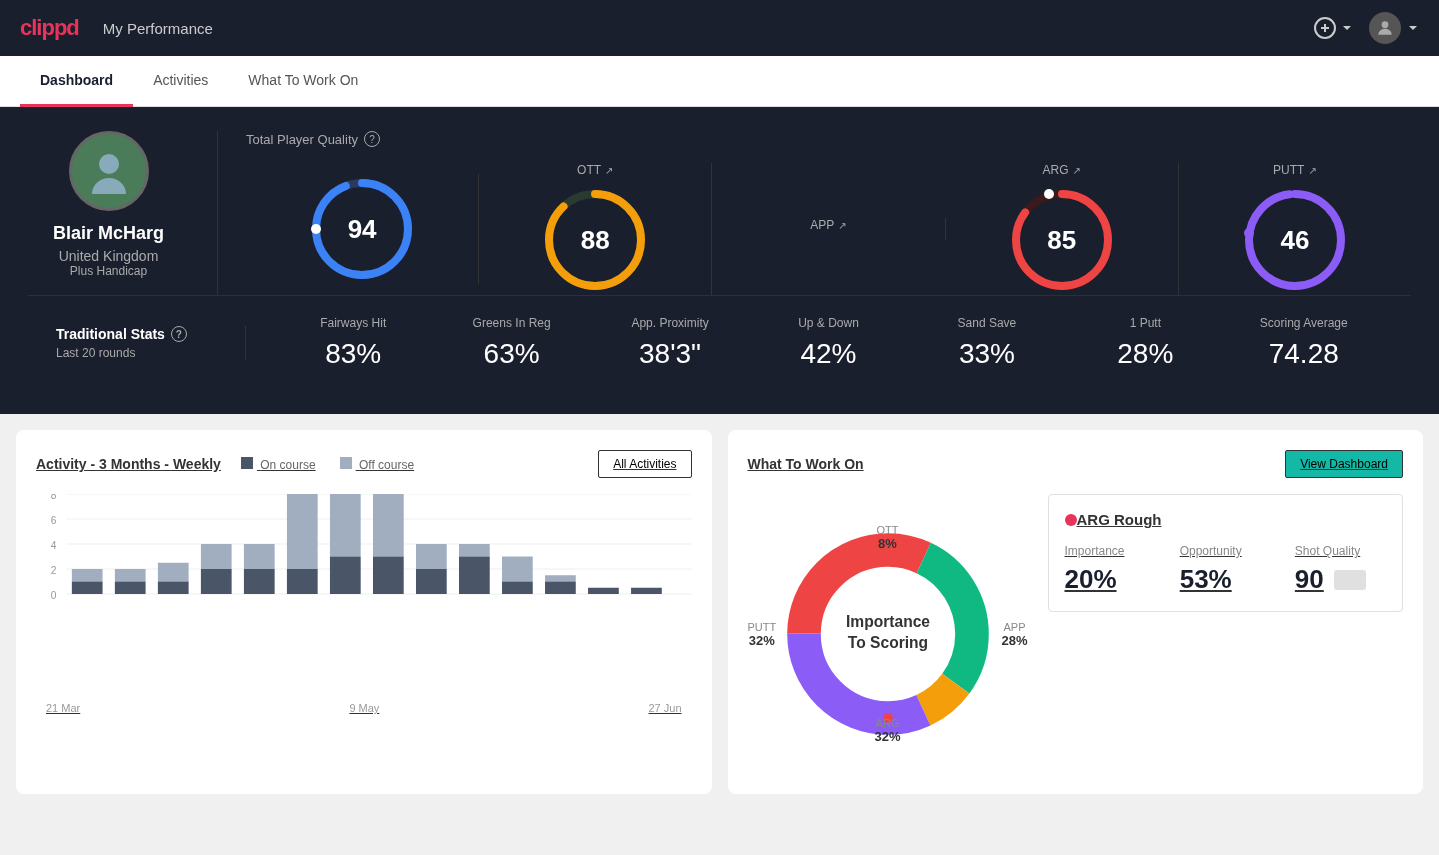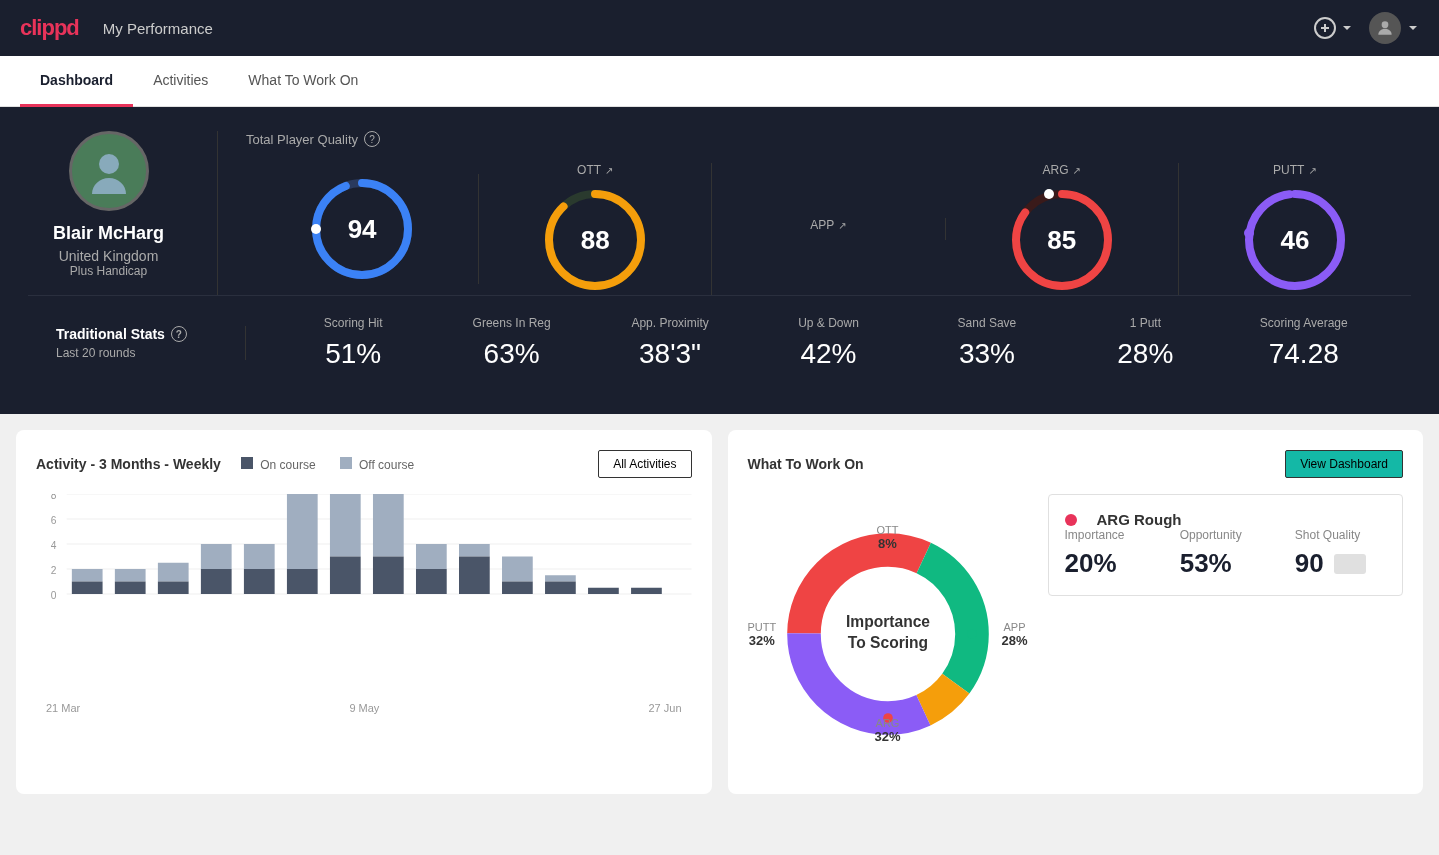--- a/index.html
+++ b/index.html
@@ -242,20 +242,21 @@
       display: flex;
       gap: 16px;
       padding: 16px;
       background: #f0f0f0;
     }
     .panel {
       background: #fff;
       border-radius: 8px;
       padding: 20px;
       flex: 1;
+      text-decoration: underline;
     }
     .panel-header {
       display: flex;
       align-items: center;
       justify-content: space-between;
       margin-bottom: 16px;
     }
     .panel-title {
       font-size: 14px;
       font-weight: 600;
@@ -319,22 +320,22 @@
     }
     .work-detail {
       flex: 1;
       border: 1px solid #e0e0e0;
       border-radius: 4px;
       padding: 16px;
     }
     .work-detail-header {
       display: flex;
       align-items: center;
-      gap: 20px;
-      margin-bottom: 0;
+      gap: 0;
+      margin-bottom: 16px;
     }
     .work-detail-title {
       font-size: 15px;
       font-weight: 600;
     }
     .red-dot {
       width: 12px;
       height: 12px;
       border-radius: 50%;
       background: #e8335a;
@@ -495,22 +496,22 @@
   <div class="stats-row">
     <div class="stats-label-section">
       <div class="stats-main-label">
         <span>Traditional Stats</span>
         <span class="help-icon" style="border:1px solid #aaa;border-radius:50%;width:16px;height:16px;display:inline-flex;align-items:center;justify-content:center;font-size:10px;color:#aaa;cursor:pointer;">?</span>
       </div>
       <div class="stats-sub-label">Last 20 rounds</div>
     </div>
     <div class="stats-items">
       <div class="stat-item">
-        <div class="stat-name">Scoring Hit</div>
-        <div class="stat-value">51%</div>
+        <div class="stat-name">Fairways Hit</div>
+        <div class="stat-value">83%</div>
       </div>
       <div class="stat-item">
         <div class="stat-name">Greens In Reg</div>
         <div class="stat-value">63%</div>
       </div>
       <div class="stat-item">
         <div class="stat-name">App. Proximity</div>
         <div class="stat-value">38'3"</div>
       </div>
       <div class="stat-item">

